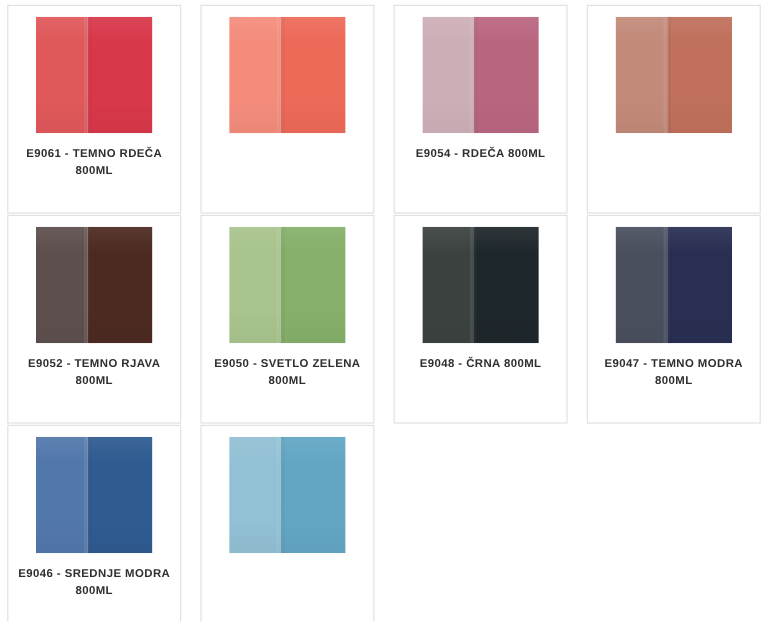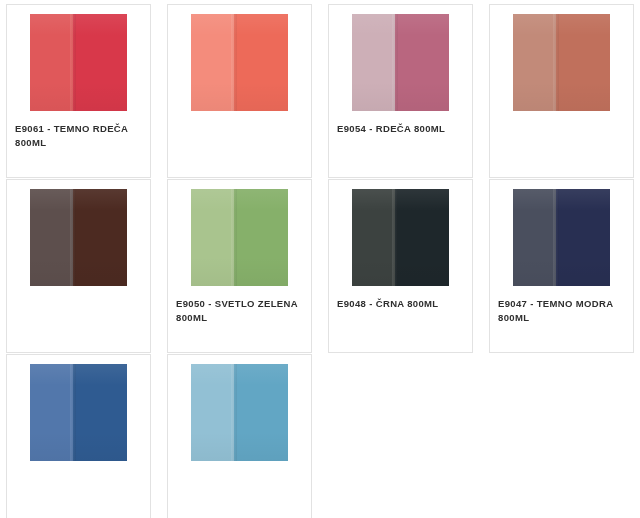--- a/index.html
+++ b/index.html
@@ -73,20 +73,21 @@
     pointer-events: none;
   }
 
   .product-title {
     margin-top: 11px;
     font-size: 9.5px;
     font-weight: bold;
     line-height: 1.45;
     letter-spacing: 0.35px;
     color: #2f2f2f;
+    text-align: center;
     text-transform: uppercase;
     width: 100%;
   }
 </style>
 </head>
 <body>
 
 <div id="product-grid">
     <div class="product-card">
       <div class="swatch">
@@ -112,20 +113,21 @@
       <div class="swatch">
         <div class="half half-left" style="background: rgb(194, 138, 121);"></div>
         <div class="half half-right" style="background: rgb(192, 112, 92);"></div>
       </div>
     </div>
     <div class="product-card">
       <div class="swatch">
         <div class="half half-left" style="background: rgb(93, 79, 77);"></div>
         <div class="half half-right" style="background: rgb(76, 42, 33);"></div>
       </div>
+      <div class="product-title">E9052 - TEMNO RJAVA 800ML</div>
     </div>
     <div class="product-card">
       <div class="swatch">
         <div class="half half-left" style="background: rgb(169, 196, 142);"></div>
         <div class="half half-right" style="background: rgb(134, 176, 106);"></div>
       </div>
       <div class="product-title">E9050 - SVETLO ZELENA 800ML</div>
     </div>
     <div class="product-card">
       <div class="swatch">
@@ -139,20 +141,21 @@
         <div class="half half-left" style="background: rgb(74, 79, 94);"></div>
         <div class="half half-right" style="background: rgb(40, 47, 82);"></div>
       </div>
       <div class="product-title">E9047 - TEMNO MODRA 800ML</div>
     </div>
     <div class="product-card">
       <div class="swatch">
         <div class="half half-left" style="background: rgb(82, 119, 171);"></div>
         <div class="half half-right" style="background: rgb(47, 91, 145);"></div>
       </div>
+      <div class="product-title">E9046 - SREDNJE MODRA 800ML</div>
     </div>
     <div class="product-card">
       <div class="swatch">
         <div class="half half-left" style="background: rgb(146, 192, 212);"></div>
         <div class="half half-right" style="background: rgb(98, 166, 196);"></div>
       </div>
     </div>
   </div>
 
 </body></html>

